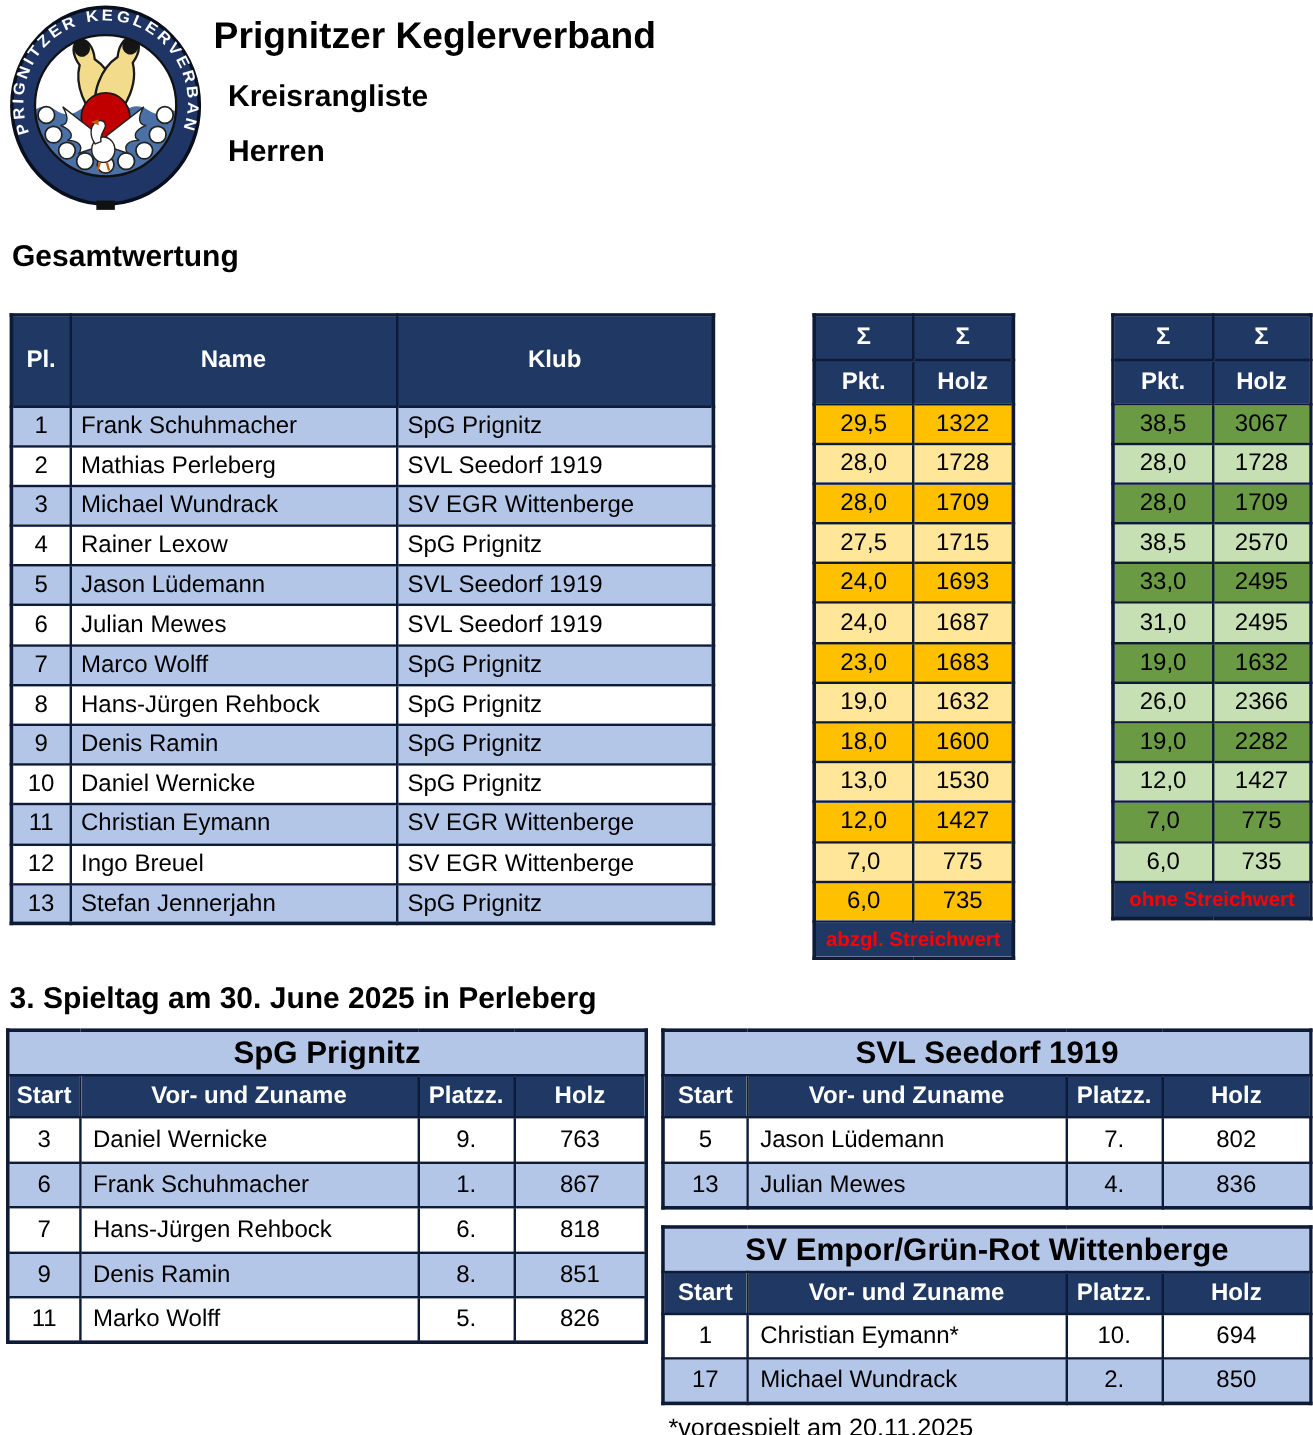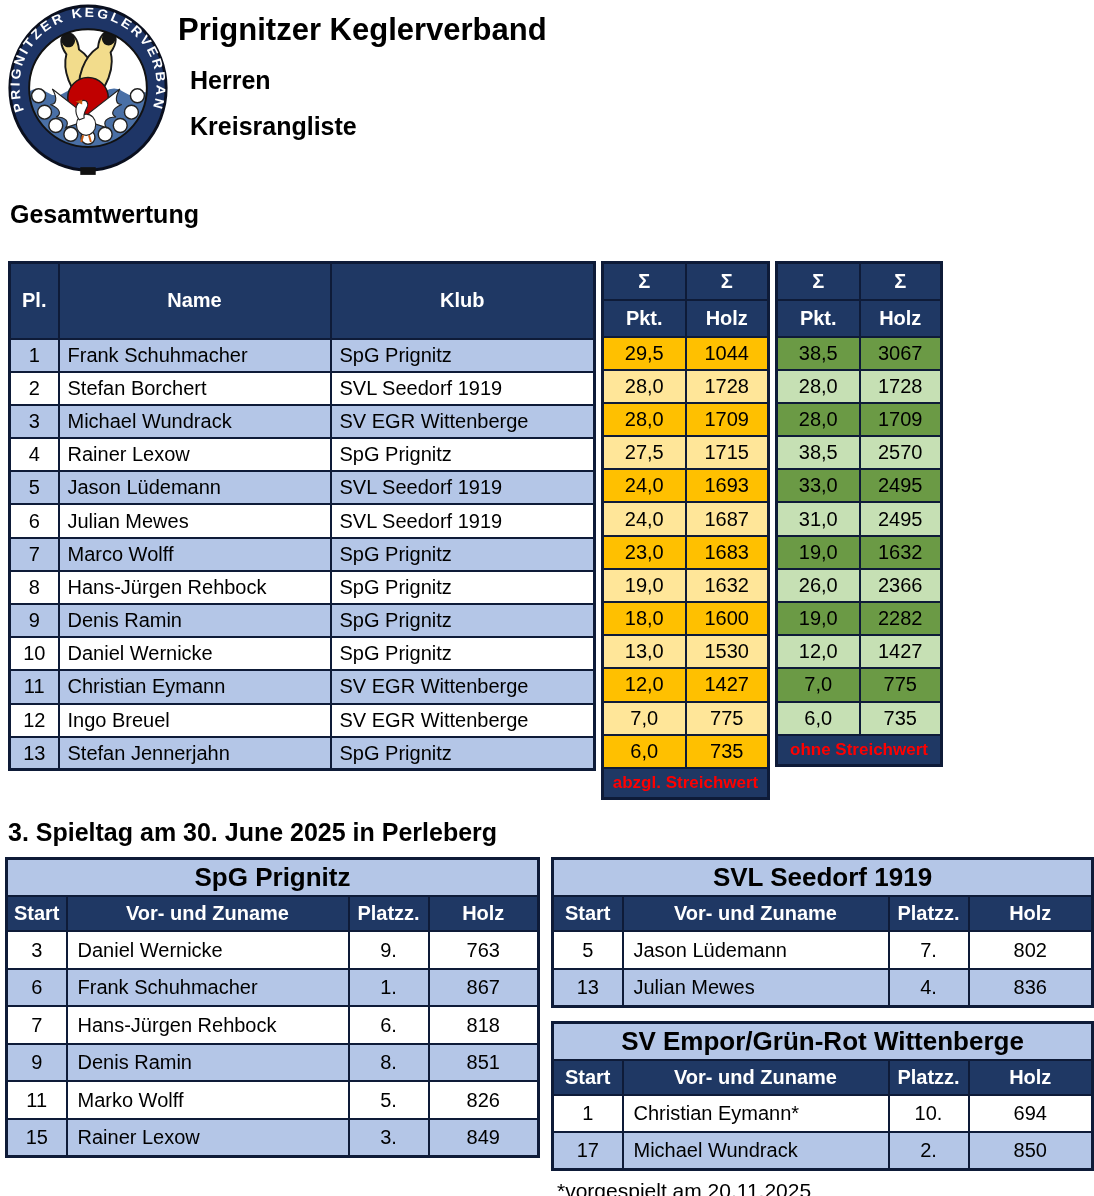--- a/index.html
+++ b/index.html
@@ -9,21 +9,21 @@
   
   .masthead { display:flex; align-items:flex-start; padding:4px 0 0 6px; }
   .logo { width:164px; height:172px; flex:0 0 auto; }
   .titles { margin-left:8px; padding-top:10px; }
   .title-main { font-size:31px; font-weight:bold; line-height:1.05; }
   .title-sub { font-size:25px; font-weight:bold; margin-top:21px; padding-left:12px; line-height:1.0; }
 
   .section-heading { font-size:25px; font-weight:bold; margin:24px 0 12px 10px; }
 
   
-  .overall-wrap { display:flex; align-items:flex-start; margin:32px 0 0 8px; }
+  .overall-wrap { display:flex; align-items:flex-start; margin:32px 0 0 8px;justify-content:space-between; }
   .sec-gap { width:5px; flex:0 0 auto; }
   table.sec { border-collapse:collapse; table-layout:fixed; font-size:20px; border:3px solid #0e1b38; }
   .sec th, .sec td { border:2px solid #0e1b38; overflow:hidden; white-space:nowrap; padding:0; }
   .sec th { background:#1F3864; color:#fff; font-weight:bold; text-align:center; }
   .left-sec thead tr { height:76px; }
   .num-sec thead tr { height:37px; }
   .sec tbody tr { height:33.2px; }
   .left-sec tbody tr:nth-child(odd)  { background:#B4C6E7; }
   .left-sec tbody tr:nth-child(even) { background:#ffffff; }
   .orange-sec tbody tr:nth-child(odd)  td { background:#FFC000; }
@@ -99,22 +99,22 @@
         </g>
       </g>
       <circle cx="85" cy="87" r="61" fill="none" stroke="#111" stroke-width="2"></circle>
       <path id="ringpath" d="M 20.5 114 A 71 71 0 1 1 149.5 114" fill="none"></path>
       <text font-size="13.5" font-weight="bold" fill="#ffffff" letter-spacing="2.5">
         <textPath href="#ringpath" startOffset="4" textLength="288" lengthAdjust="spacingAndGlyphs">PRIGNITZER KEGLERVERBAND</textPath>
       </text>
     </svg>
     <div class="titles">
       <div class="title-main">Prignitzer Keglerverband</div>
+      <div class="title-sub">Kreisrangliste</div>
       <div class="title-sub">Herren</div>
-      <div class="title-sub">Kreisrangliste</div>
     </div>
   </div>
 
   <div class="section-heading">Gesamtwertung</div>
 
   <div class="overall-wrap">
     <table class="sec left-sec">
       <colgroup>
           <col style="width:49px">
           <col style="width:272px">
@@ -128,21 +128,21 @@
         </tr>
       </thead>
       <tbody>
         <tr>
             <td class="c">1</td>
             <td class="l">Frank Schuhmacher</td>
             <td class="l">SpG Prignitz</td>
           </tr>
         <tr>
             <td class="c">2</td>
-            <td class="l">Stefan Borchert</td>
+            <td class="l">Mathias Perleberg</td>
             <td class="l">SVL Seedorf 1919</td>
           </tr>
         <tr>
             <td class="c">3</td>
             <td class="l">Michael Wundrack</td>
             <td class="l">SV EGR Wittenberge</td>
           </tr>
         <tr>
             <td class="c">4</td>
             <td class="l">Rainer Lexow</td>
@@ -209,21 +209,21 @@
           <th>Σ</th>
         </tr>
         <tr>
           <th>Pkt.</th>
           <th>Holz</th>
         </tr>
       </thead>
       <tbody>
         <tr>
             <td>29,5</td>
-            <td>1044</td>
+            <td>1322</td>
           </tr>
         <tr>
             <td>28,0</td>
             <td>1728</td>
           </tr>
         <tr>
             <td>28,0</td>
             <td>1709</td>
           </tr>
         <tr>
@@ -395,26 +395,20 @@
               <td class="l">Denis Ramin</td>
               <td class="c">8.</td>
               <td class="c">851</td>
             </tr>
           <tr>
               <td class="c">11</td>
               <td class="l">Marko Wolff</td>
               <td class="c">5.</td>
               <td class="c">826</td>
             </tr>
-          <tr>
-              <td class="c">15</td>
-              <td class="l">Rainer Lexow</td>
-              <td class="c">3.</td>
-              <td class="c">849</td>
-            </tr>
         </tbody>
       </table>
     </div>
 
     <div class="bcol-right">
       <table class="bt">
         <colgroup>
             <col style="width:70px">
             <col style="width:266px">
             <col style="width:80px">

